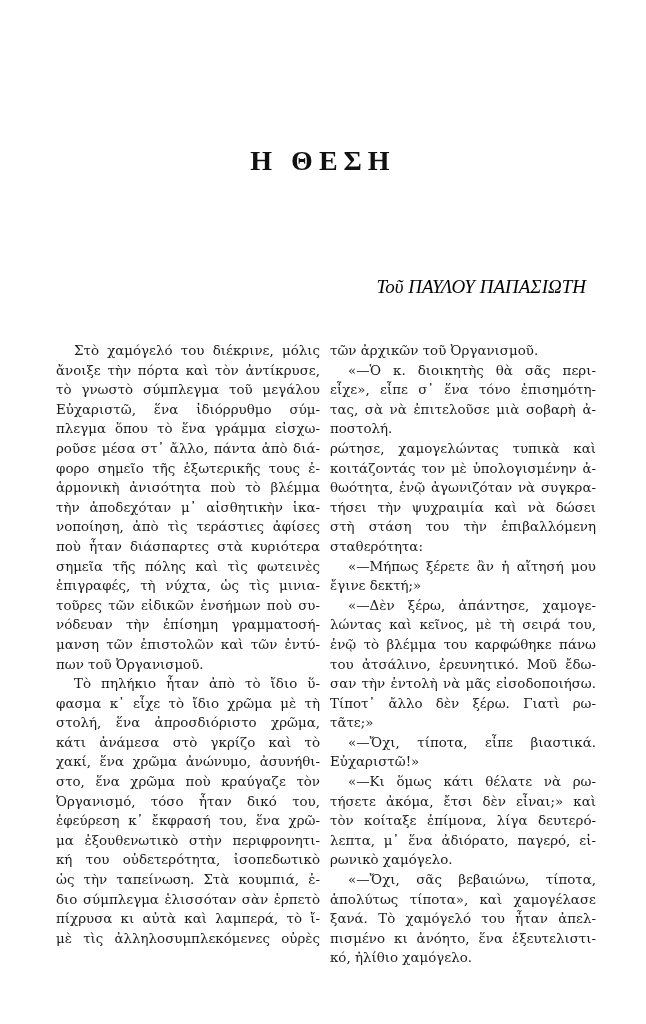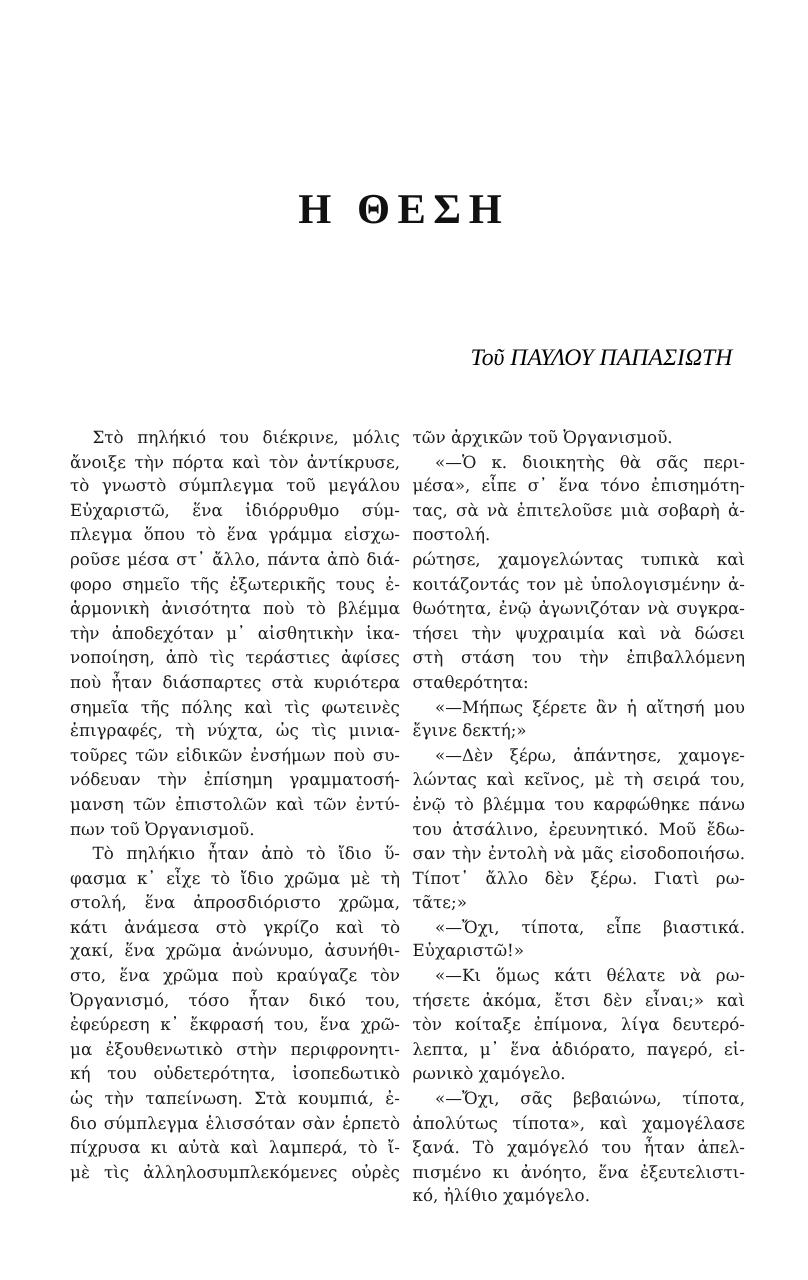--- a/index.html
+++ b/index.html
@@ -10,21 +10,21 @@
     overflow: hidden;
     font-family: "DejaVu Serif", "Liberation Serif", serif;
     color: #1a1a1a;
   }
   .title {
     position: absolute;
     top: 126px; left: 0; width: 646px;
     text-align: center;
     font-family: "Liberation Serif", "DejaVu Serif", serif;
     font-weight: bold;
-    font-size: 34px;
+    font-size: 28px;
     letter-spacing: 6px;
     color: #111;
   }
   .byline {
     position: absolute;
     top: 276px; right: 60px;
     font-family: "Liberation Serif", "DejaVu Serif", serif;
     font-style: italic;
     font-size: 19px;
     color: #000000;
@@ -51,21 +51,21 @@
   .line.last { text-align-last: left; }
   .line.indent { padding-left: 18px; }
 </style>
 </head>
 <body>
 
 <h1 class="title">Η ΘΕΣΗ</h1>
 <div class="byline">Τοῦ ΠΑΥΛΟΥ ΠΑΠΑΣΙΩΤΗ</div>
 
 <div class="column col-left" id="col-left">
-    <span class="line indent">Στὸ πηλήκιό του διέκρινε, μόλις</span>
+    <span class="line indent">Στὸ χαμόγελό του διέκρινε, μόλις</span>
     <span class="line">ἄνοιξε τὴν πόρτα καὶ τὸν ἀντίκρυσε,</span>
     <span class="line">τὸ γνωστὸ σύμπλεγμα τοῦ μεγάλου</span>
     <span class="line">Εὐχαριστῶ, ἕνα ἰδιόρρυθμο σύμ-</span>
     <span class="line">πλεγμα ὅπου τὸ ἕνα γράμμα εἰσχω-</span>
     <span class="line">ροῦσε μέσα στ᾽ ἄλλο, πάντα ἀπὸ διά-</span>
     <span class="line">φορο σημεῖο τῆς ἐξωτερικῆς τους ἐ-</span>
     <span class="line">ἁρμονικὴ ἀνισότητα ποὺ τὸ βλέμμα</span>
     <span class="line">τὴν ἀποδεχόταν μ᾽ αἰσθητικὴν ἱκα-</span>
     <span class="line">νοποίηση, ἀπὸ τὶς τεράστιες ἀφίσες</span>
     <span class="line">ποὺ ἦταν διάσπαρτες στὰ κυριότερα</span>
@@ -86,21 +86,21 @@
     <span class="line">μα ἐξουθενωτικὸ στὴν περιφρονητι-</span>
     <span class="line">κή του οὐδετερότητα, ἰσοπεδωτικὸ</span>
     <span class="line">ὡς τὴν ταπείνωση. Στὰ κουμπιά, ἐ-</span>
     <span class="line">διο σύμπλεγμα ἑλισσόταν σὰν ἑρπετὸ</span>
     <span class="line">πίχρυσα κι αὐτὰ καὶ λαμπερά, τὸ ἴ-</span>
     <span class="line">μὲ τὶς ἀλληλοσυμπλεκόμενες οὐρὲς</span>
   </div>
 <div class="column col-right" id="col-right">
     <span class="line last">τῶν ἀρχικῶν τοῦ Ὀργανισμοῦ.</span>
     <span class="line indent">«—Ὁ κ. διοικητὴς θὰ σᾶς περι-</span>
-    <span class="line">μέσα», εἶπε σ᾽ ἕνα τόνο ἐπισημότη-</span>
+    <span class="line">εἶχε», εἶπε σ᾽ ἕνα τόνο ἐπισημότη-</span>
     <span class="line">τας, σὰ νὰ ἐπιτελοῦσε μιὰ σοβαρὴ ἀ-</span>
     <span class="line last">ποστολή.</span>
     <span class="line">ρώτησε, χαμογελώντας τυπικὰ καὶ</span>
     <span class="line">κοιτάζοντάς τον μὲ ὑπολογισμένην ἀ-</span>
     <span class="line">θωότητα, ἐνῷ ἀγωνιζόταν νὰ συγκρα-</span>
     <span class="line">τήσει τὴν ψυχραιμία καὶ νὰ δώσει</span>
     <span class="line">στὴ στάση του τὴν ἐπιβαλλόμενη</span>
     <span class="line last">σταθερότητα:</span>
     <span class="line indent">«—Μήπως ξέρετε ἂν ἡ αἴτησή μου</span>
     <span class="line last">ἔγινε δεκτή;»</span>

